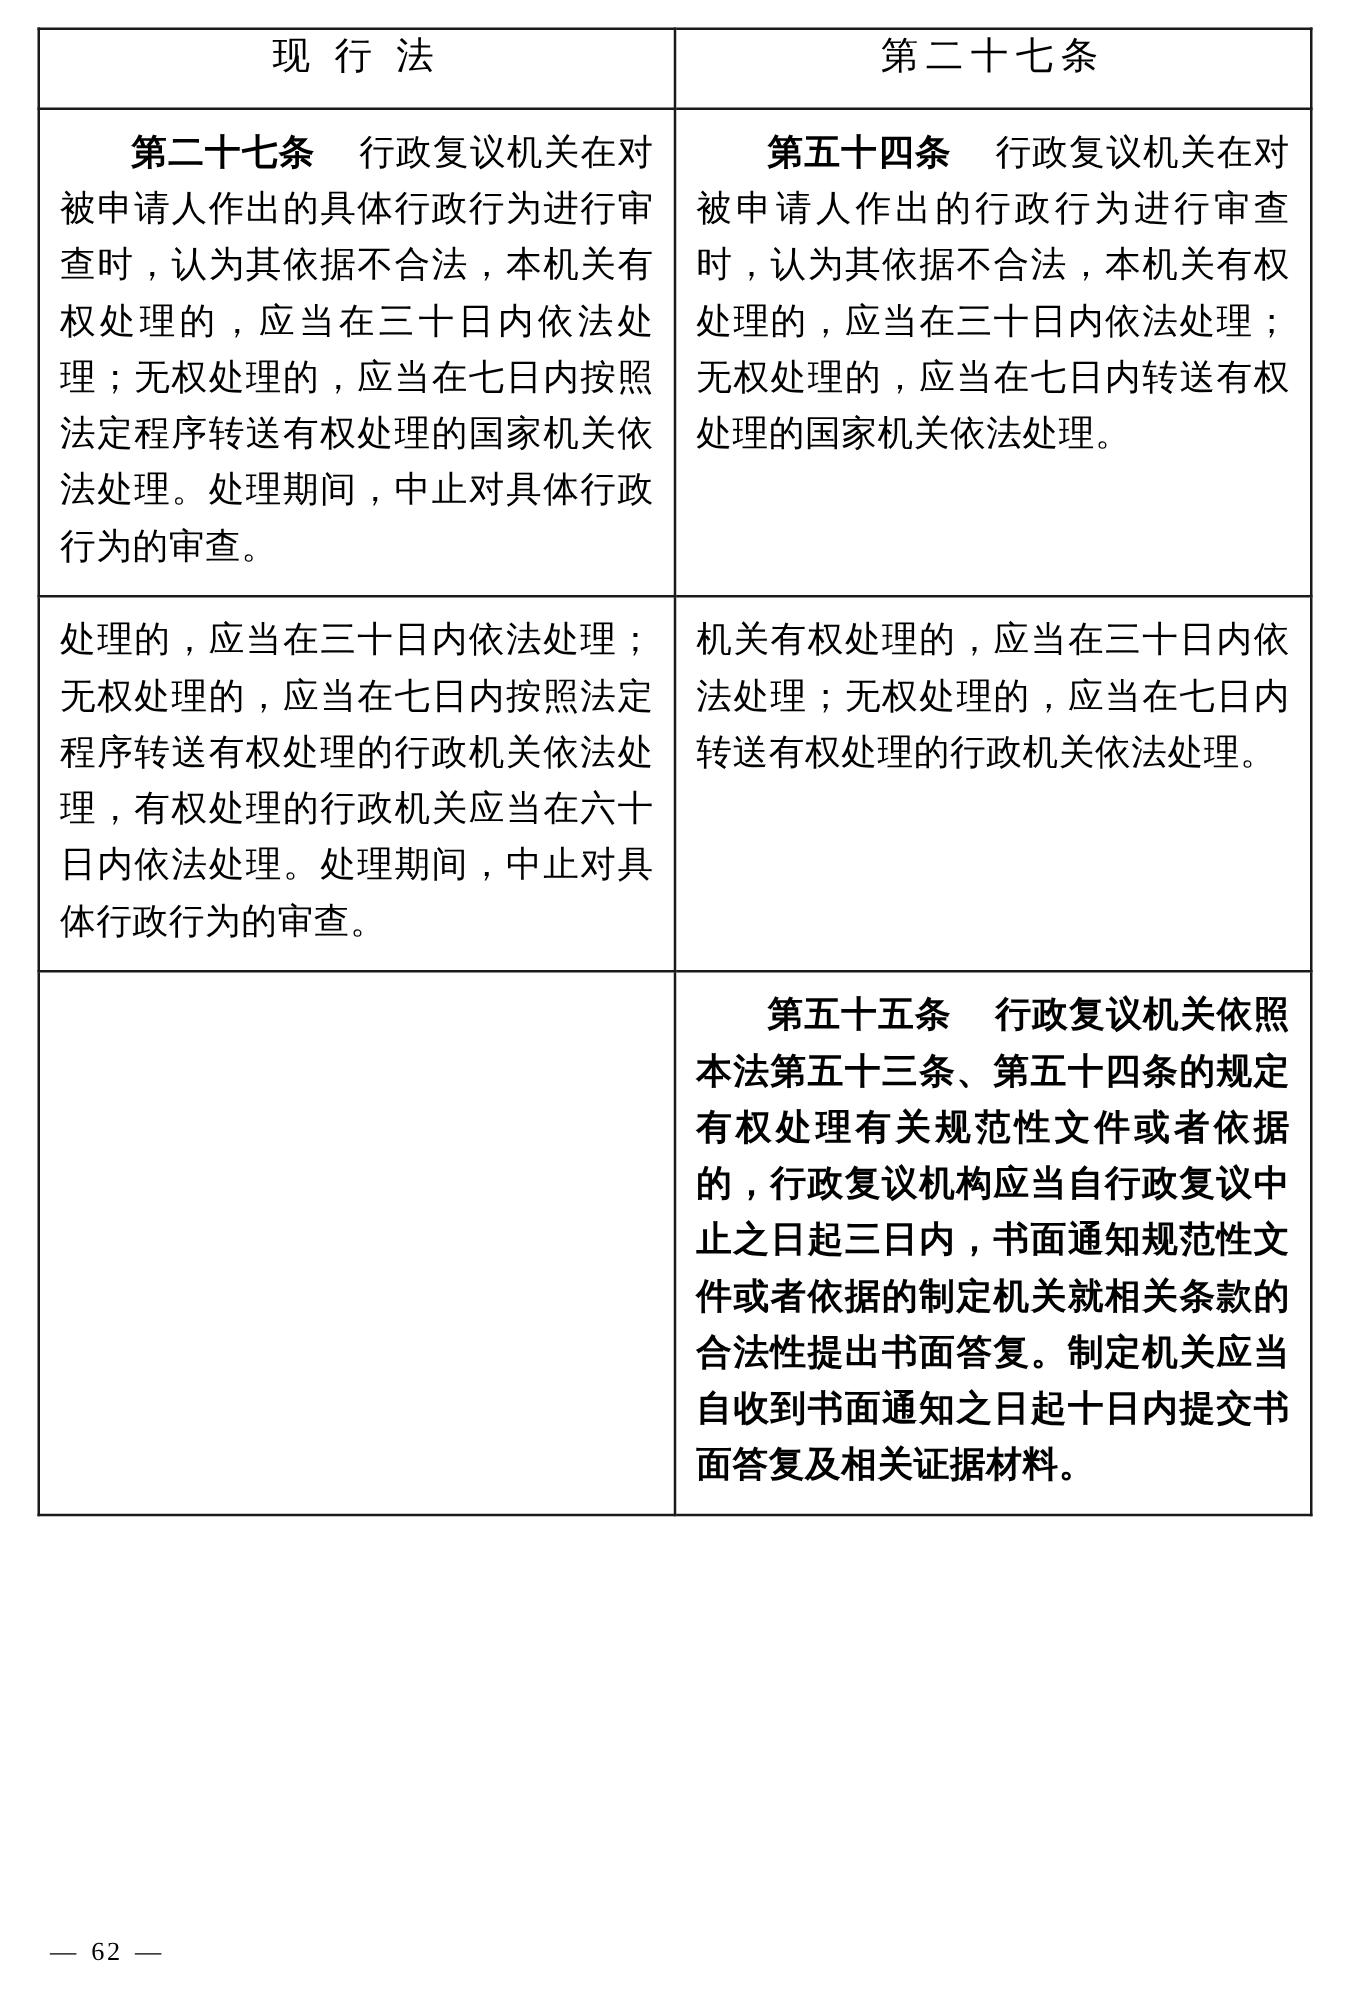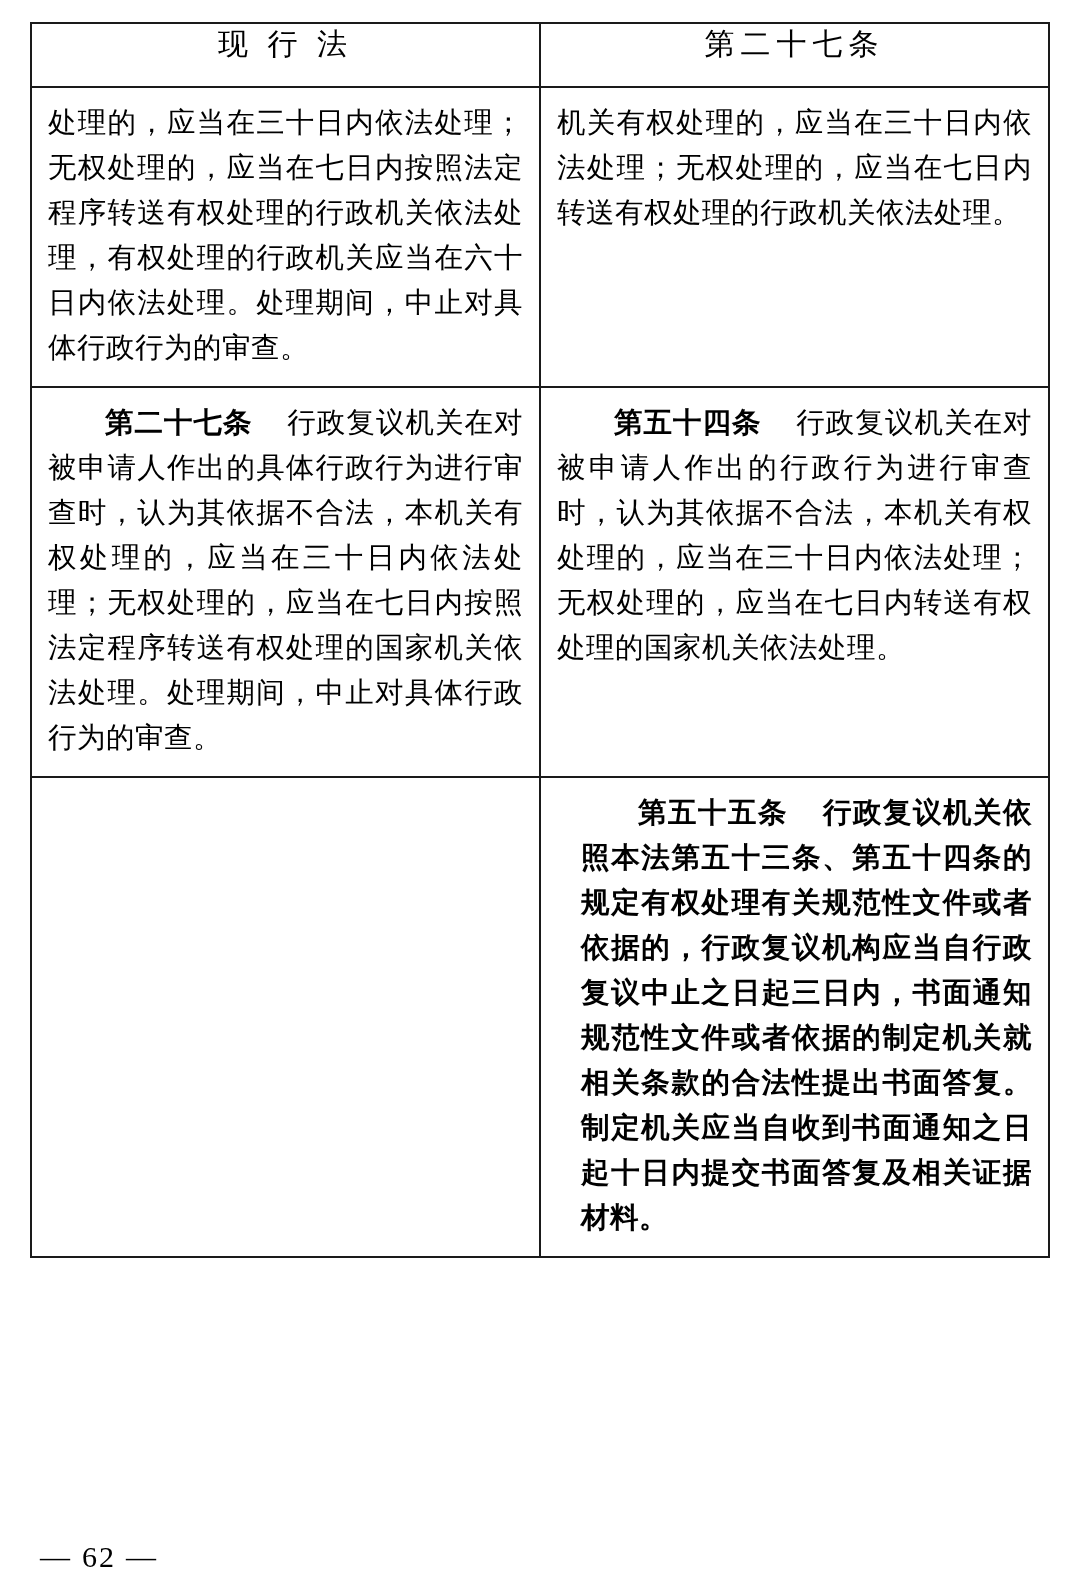--- a/index.html
+++ b/index.html
@@ -54,34 +54,33 @@
     letter-spacing: 0.5px;
   }
   .art-label {
     font-weight: bold;
   }
   .para-indent {
     text-indent: 2em;
   }
   .bold-para {
     font-weight: bold;
-    margin-left: 24px;
   }
   .spacer-gap {
     display: inline-block;
     width: 1.2em;
   }
   .empty-cell {
     height: 100%;
   }
   .footer {
     position: absolute;
     left: 30px;
     bottom: 22px;
-    font-size: 30px;
+    font-size: 21px;
     letter-spacing: 2px;
     color: #000;
     font-family: "Liberation Serif", "DejaVu Serif", serif;
   }
   .footer .dash {
     display: inline-block;
     padding: 0 10px;
   }
 </style>
 </head>
@@ -97,33 +96,33 @@
     <thead>
       <tr>
         <th class="col-head">现 行 法</th>
         <th class="col-head">第二十七条</th>
       </tr>
     </thead>
     <tbody>
 
       <tr>
         <td>
-          <div class="cell-inner">处理的，应当在三十日内依法处理；无权处理的，应当在七日内按照法定程序转送有权处理的行政机关依法处理，有权处理的行政机关应当在六十日内依法处理。处理期间，中止对具体行政行为的审查。</div>
+          <div class="cell-inner para-indent"><span class="art-label">第二十七条</span><span class="spacer-gap"></span><span>行政复议机关在对被申请人作出的具体行政行为进行审查时，认为其依据不合法，本机关有权处理的，应当在三十日内依法处理；无权处理的，应当在七日内按照法定程序转送有权处理的国家机关依法处理。处理期间，中止对具体行政行为的审查。</span></div>
         </td>
         <td>
-          <div class="cell-inner">机关有权处理的，应当在三十日内依法处理；无权处理的，应当在七日内转送有权处理的行政机关依法处理。</div>
+          <div class="cell-inner para-indent"><span class="art-label">第五十四条</span><span class="spacer-gap"></span><span>行政复议机关在对被申请人作出的行政行为进行审查时，认为其依据不合法，本机关有权处理的，应当在三十日内依法处理；无权处理的，应当在七日内转送有权处理的国家机关依法处理。</span></div>
         </td>
       </tr>
 
       <tr>
         <td>
-          <div class="cell-inner para-indent"><span class="art-label">第二十七条</span><span class="spacer-gap"></span><span>行政复议机关在对被申请人作出的具体行政行为进行审查时，认为其依据不合法，本机关有权处理的，应当在三十日内依法处理；无权处理的，应当在七日内按照法定程序转送有权处理的国家机关依法处理。处理期间，中止对具体行政行为的审查。</span></div>
+          <div class="cell-inner">处理的，应当在三十日内依法处理；无权处理的，应当在七日内按照法定程序转送有权处理的行政机关依法处理，有权处理的行政机关应当在六十日内依法处理。处理期间，中止对具体行政行为的审查。</div>
         </td>
         <td>
-          <div class="cell-inner para-indent"><span class="art-label">第五十四条</span><span class="spacer-gap"></span><span>行政复议机关在对被申请人作出的行政行为进行审查时，认为其依据不合法，本机关有权处理的，应当在三十日内依法处理；无权处理的，应当在七日内转送有权处理的国家机关依法处理。</span></div>
+          <div class="cell-inner">机关有权处理的，应当在三十日内依法处理；无权处理的，应当在七日内转送有权处理的行政机关依法处理。</div>
         </td>
       </tr>
 
       <tr>
         <td>
           <div class="cell-inner empty-cell"></div>
         </td>
         <td>
           <div class="cell-inner para-indent bold-para"><span class="art-label">第五十五条</span><span class="spacer-gap"></span><span>行政复议机关依照本法第五十三条、第五十四条的规定有权处理有关规范性文件或者依据的，行政复议机构应当自行政复议中止之日起三日内，书面通知规范性文件或者依据的制定机关就相关条款的合法性提出书面答复。制定机关应当自收到书面通知之日起十日内提交书面答复及相关证据材料。</span></div>
         </td>

